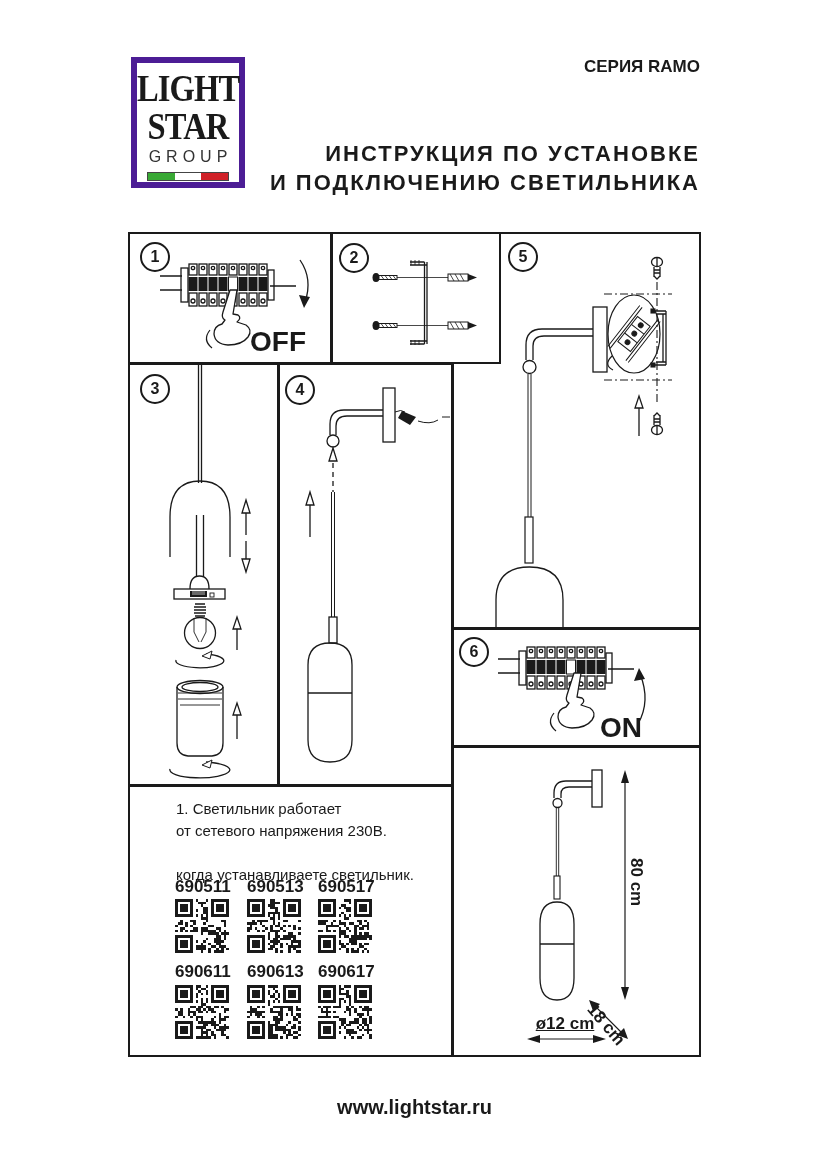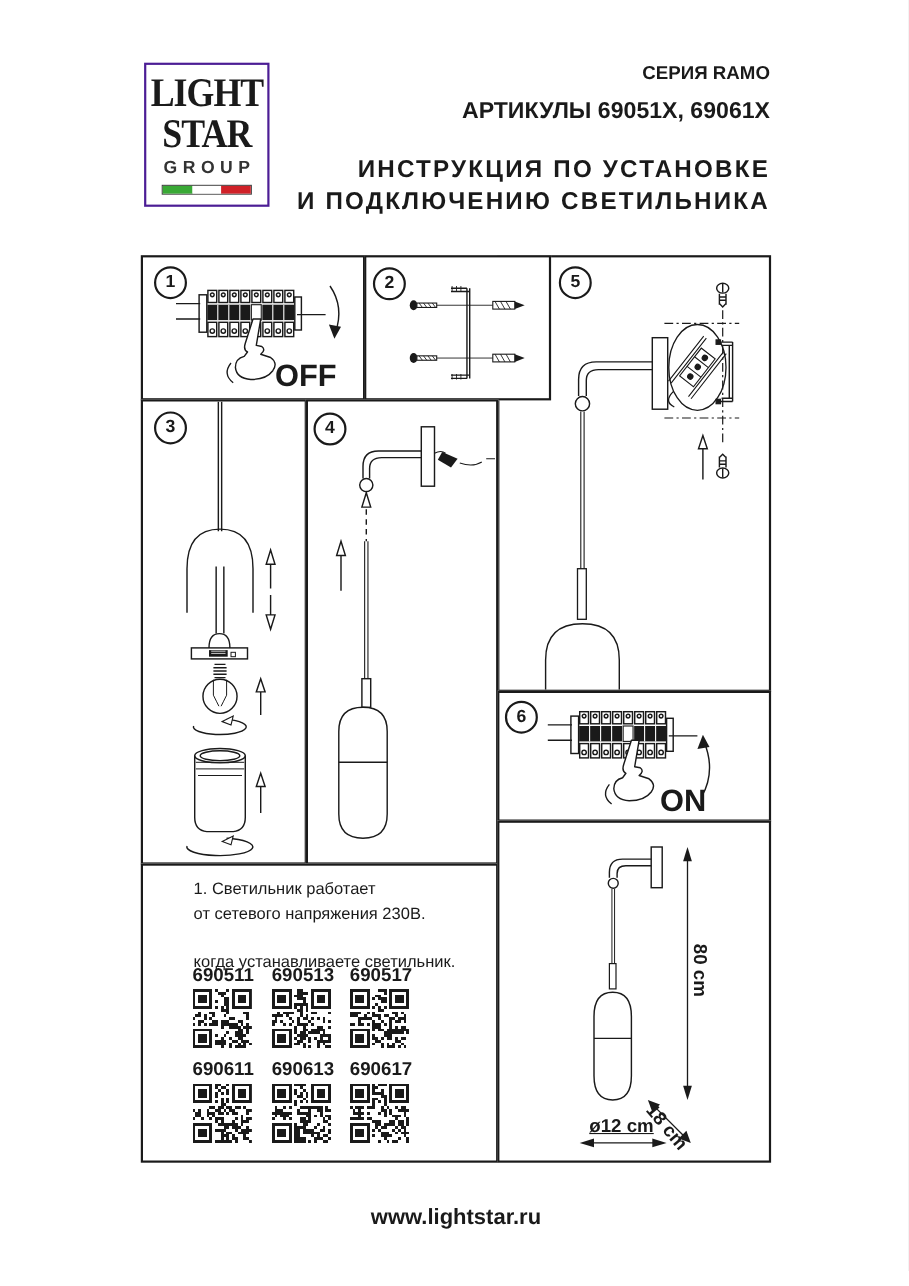--- a/index.html
+++ b/index.html
@@ -1,25 +1,25 @@
 <!DOCTYPE html>
 <html><head>
 <meta charset="utf-8">
 <style>
   html,body{margin:0;padding:0;background:#e8e8e8;}
   .page{position:relative;width:826px;height:1169px;background:#ffffff;
         font-family:"Liberation Sans",sans-serif;color:#1a1a1a;overflow:hidden;margin:0 auto;}
   .abs{position:absolute;}
   
-  .logo{position:absolute;left:131px;top:57px;width:114px;height:131px;border:2px solid #4c1d95;
+  .logo{position:absolute;left:131px;top:57px;width:114px;height:131px;border:6px solid #4c1d95;
         box-sizing:border-box;display:flex;flex-direction:column;align-items:center;background:#fff;}
   .logo-word{font-family:"Liberation Serif",serif;font-weight:700;font-size:37px;line-height:36px;
              letter-spacing:-1px;transform:scaleX(.88);margin-top:2px;}
   .logo-word.first{margin-top:8px;}
-  .logo-group{font-size:16px;letter-spacing:5px;font-weight:700;color:#333;margin-top:3px;margin-left:5px;}
+  .logo-group{font-size:16px;letter-spacing:5px;font-weight:400;color:#333;margin-top:3px;margin-left:5px;}
   .logo-flag{width:82px;height:9px;border:1px solid #444;box-sizing:border-box;display:flex;margin-top:6px;}
   .logo-flag span{flex:1;height:100%;}
   
   .hdr{position:absolute;right:126px;text-align:right;font-weight:700;}
   .hdr-series{top:57px;font-size:17px;}
   .hdr-articles{top:89px;font-size:21px;}
   .hdr-title{top:139px;font-size:22px;letter-spacing:2px;line-height:29px;}
   
   .panel{position:absolute;background:#fff;border:2px solid #1a1a1a;box-sizing:border-box;z-index:2;}
   .panel svg{position:absolute;left:0;top:0;}
@@ -109,21 +109,20 @@
     <div class="logo-word">STAR</div>
     <div class="logo-group">GROUP</div>
     <div class="logo-flag">
       <span style="background:#39a935"></span>
       <span style="background:#ffffff"></span>
       <span style="background:#d02128"></span>
     </div>
   </div>
 
   <div class="hdr hdr-series abs">СЕРИЯ RAMO</div>
-  <div class="hdr hdr-articles abs">АРТИКУЛЫ 69051X, 69061X</div>
   <div class="hdr hdr-title abs">
     <div>ИНСТРУКЦИЯ ПО УСТАНОВКЕ</div>
     <div>И ПОДКЛЮЧЕНИЮ СВЕТИЛЬНИКА</div>
   </div>
 
   <div class="panel" id="p5" style="left:452px;top:232px;width:249px;height:397px;">
     <svg width="245" height="393" viewBox="0 0 245 393">
       <g stroke="#1a1a1a" fill="none" stroke-width="1.1">
         <path d="M203,48 V168 M150,60 H218 M150,146 H218" stroke-dasharray="8 3 2 3"></path>
         <rect x="139" y="73" width="14" height="65" stroke-width="1.3"></rect>

